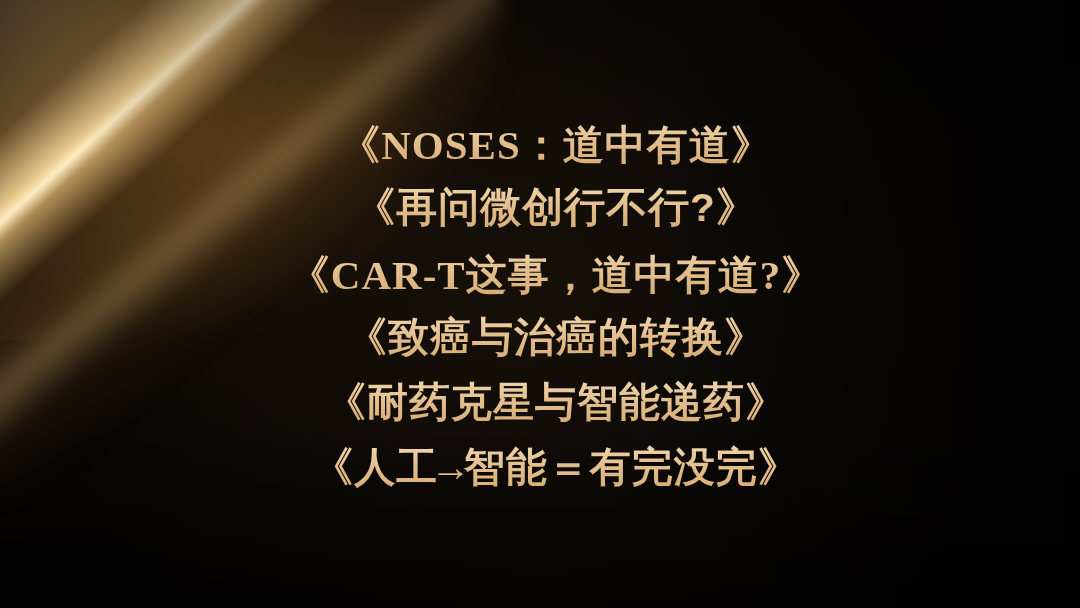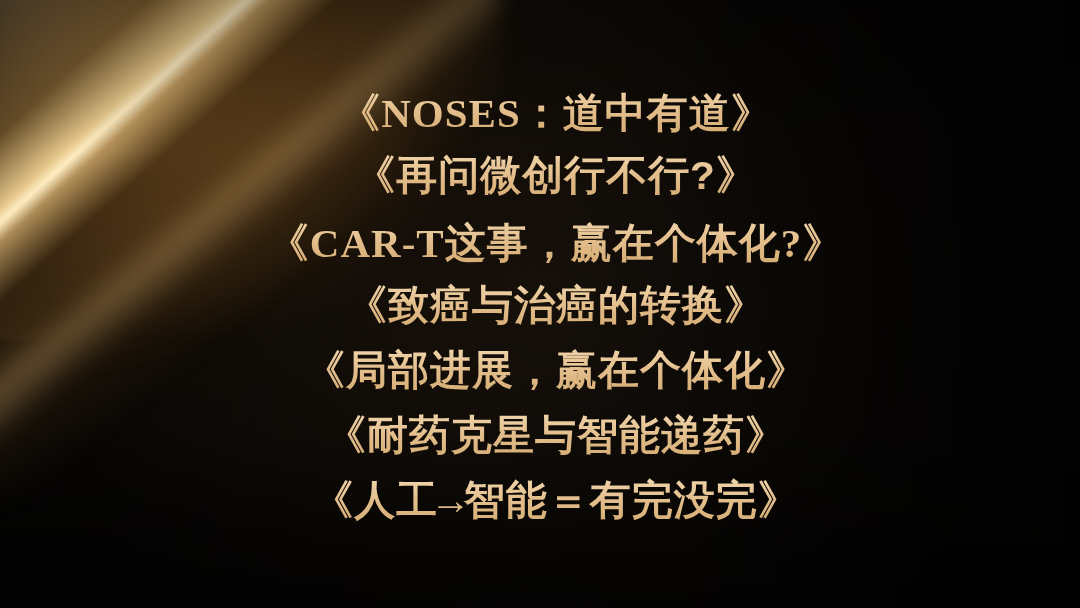--- a/index.html
+++ b/index.html
@@ -116,19 +116,18 @@
 <div class="slide">
   <div class="bg-base"></div>
   <div class="glow-corner"></div>
   <div class="streak2"></div>
   <div class="streak"></div>
   <div class="edge-fade"></div>
 
   <div class="title-list">
     <div class="line latin-mix">《NOSES：道中有道》</div>
     <div class="line">《再问微创行不行?》</div>
-    <div class="line latin-mix">《CAR-T这事，赢在个体化?》</div>
+    <div class="line latin-mix">《CAR-T这事，道中有道?》</div>
     <div class="line">《致癌与治癌的转换》</div>
-    <div class="line">《局部进展，赢在个体化》</div>
     <div class="line">《耐药克星与智能递药》</div>
     <div class="line">《人工→智能＝有完没完》</div>
   </div>
 </div>
 
 </body></html>

